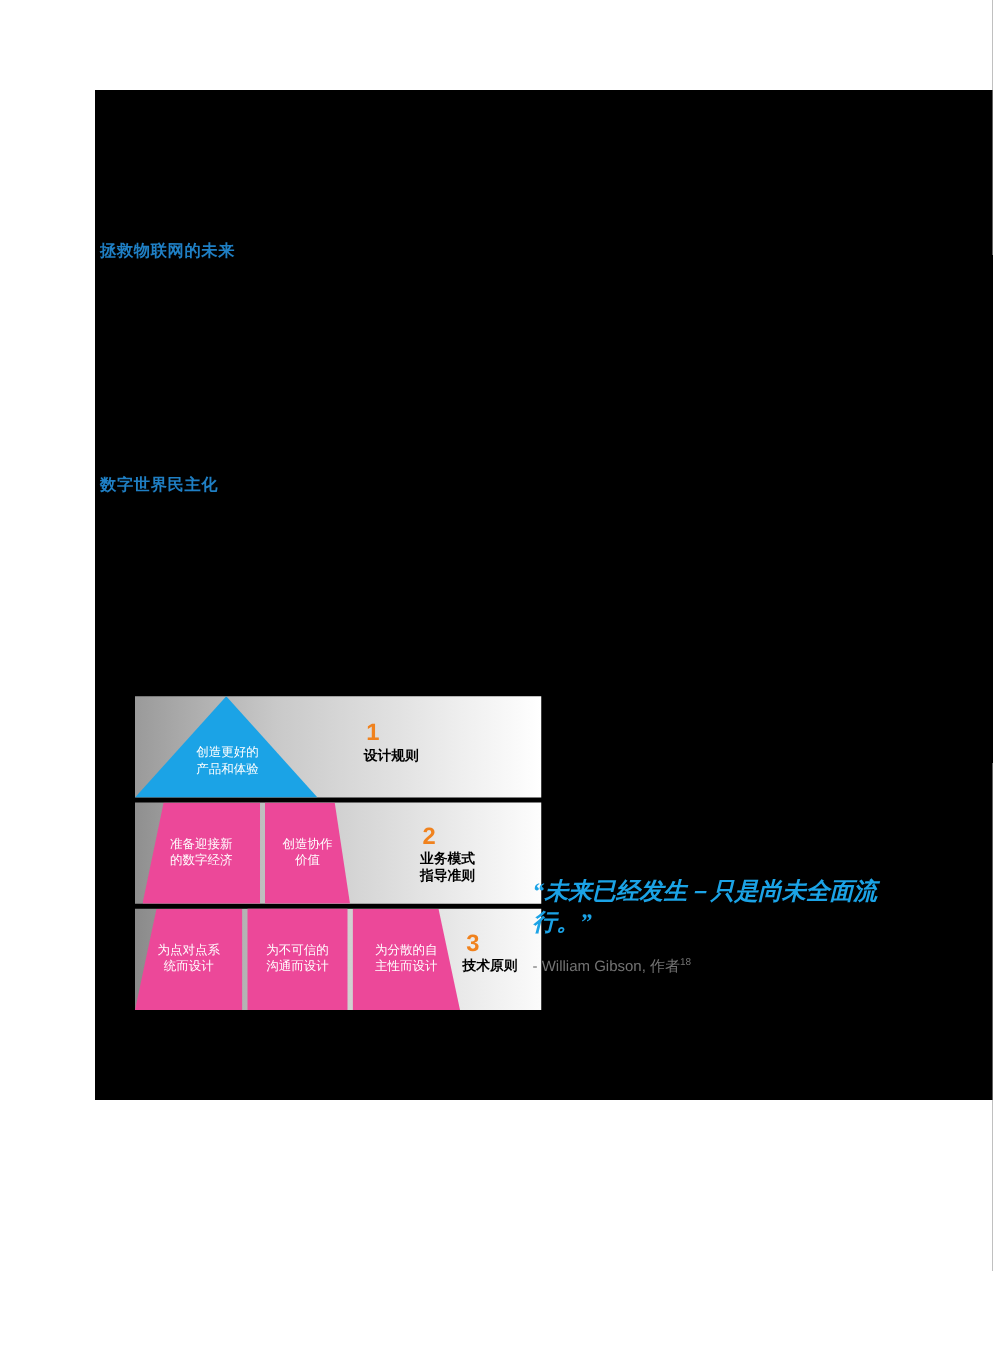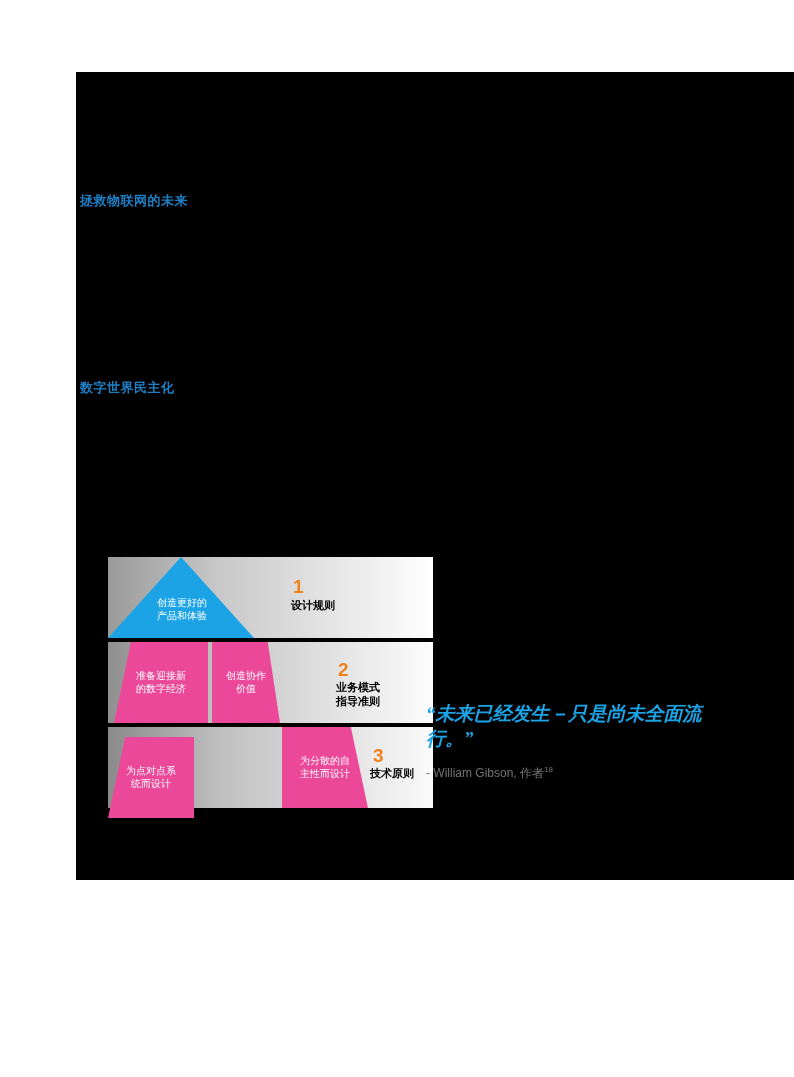--- a/index.html
+++ b/index.html
@@ -97,21 +97,21 @@
   }
 
   
   #blk-2a { left: 6px;  top: 85px; width: 94px; height: 81px; }
   #blk-2b { left: 104px; top: 85px; width: 68px; height: 81px; }
   
   #blk-2a { clip-path: polygon(18% 0, 100% 0, 100% 100%, 0 100%); }
   #blk-2b { clip-path: polygon(0 0, 82% 0, 100% 100%, 0 100%); }
 
   
-  #blk-3a { left: 0;   top: 180px; width: 86px; height: 81px; clip-path: polygon(20% 0, 100% 0, 100% 100%, 0 100%); }
+  #blk-3a { left: 0;   top: 170px; width: 86px; height: 81px; clip-path: polygon(20% 0, 100% 0, 100% 100%, 0 100%); }
   #blk-3b { left: 90px; top: 170px; width: 80px; height: 81px; }
   #blk-3c { left: 174px; top: 170px; width: 86px; height: 81px; clip-path: polygon(0 0, 80% 0, 100% 100%, 0 100%); }
 
   
   .tier-num {
     position: absolute;
     color: #f0821e;
     font-size: 19px;
     font-weight: bold;
   }
@@ -168,20 +168,24 @@
   <div id="pyramid">
 
     <div class="tier-bg" id="tier-bg-1"></div>
     <div class="tier-bg" id="tier-bg-2"></div>
     <div class="tier-bg" id="tier-bg-3"></div>
 
     <div class="blk" id="blk-3a">
       <span style="white-space:pre-line">为点对点系
 统而设计</span>
     </div>
+    <div class="blk" id="blk-3b">
+      <span style="white-space:pre-line">为不可信的
+沟通而设计</span>
+    </div>
     <div class="blk" id="blk-3c">
       <span style="white-space:pre-line">为分散的自
 主性而设计</span>
     </div>
 
     <div class="blk" id="blk-2a">
       <span style="white-space:pre-line">准备迎接新
 的数字经济</span>
     </div>
     <div class="blk" id="blk-2b">

